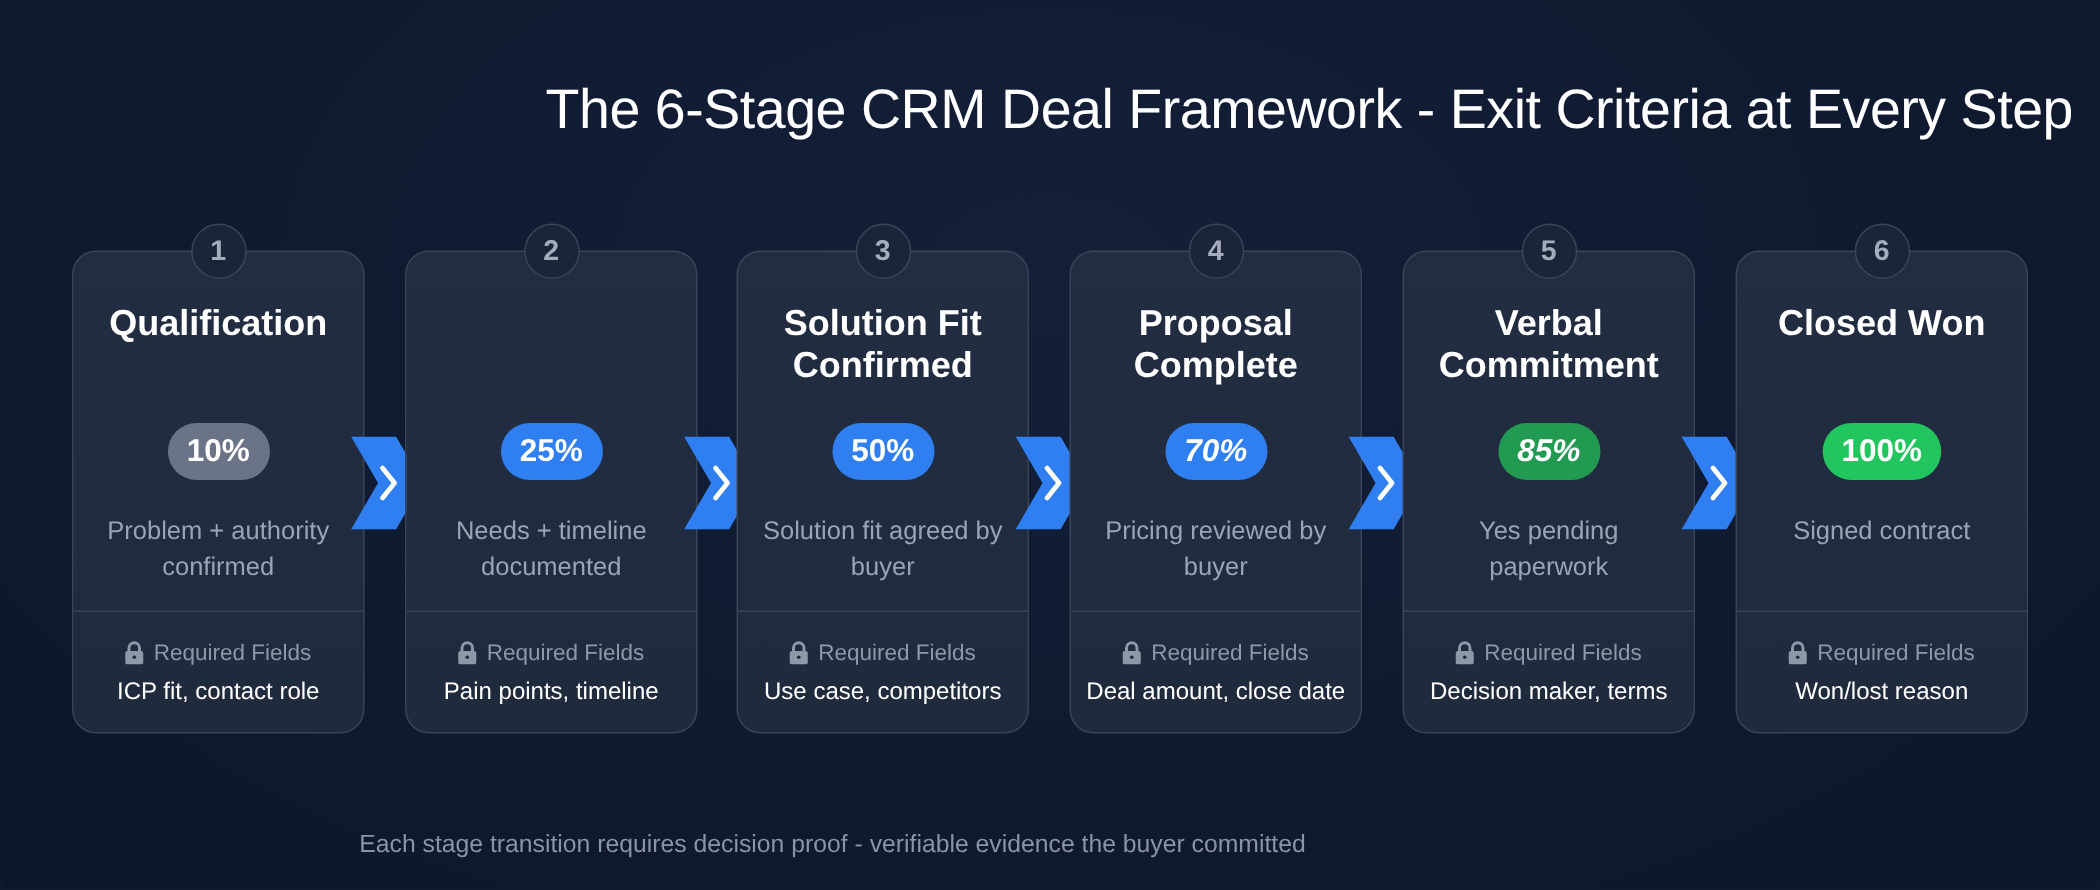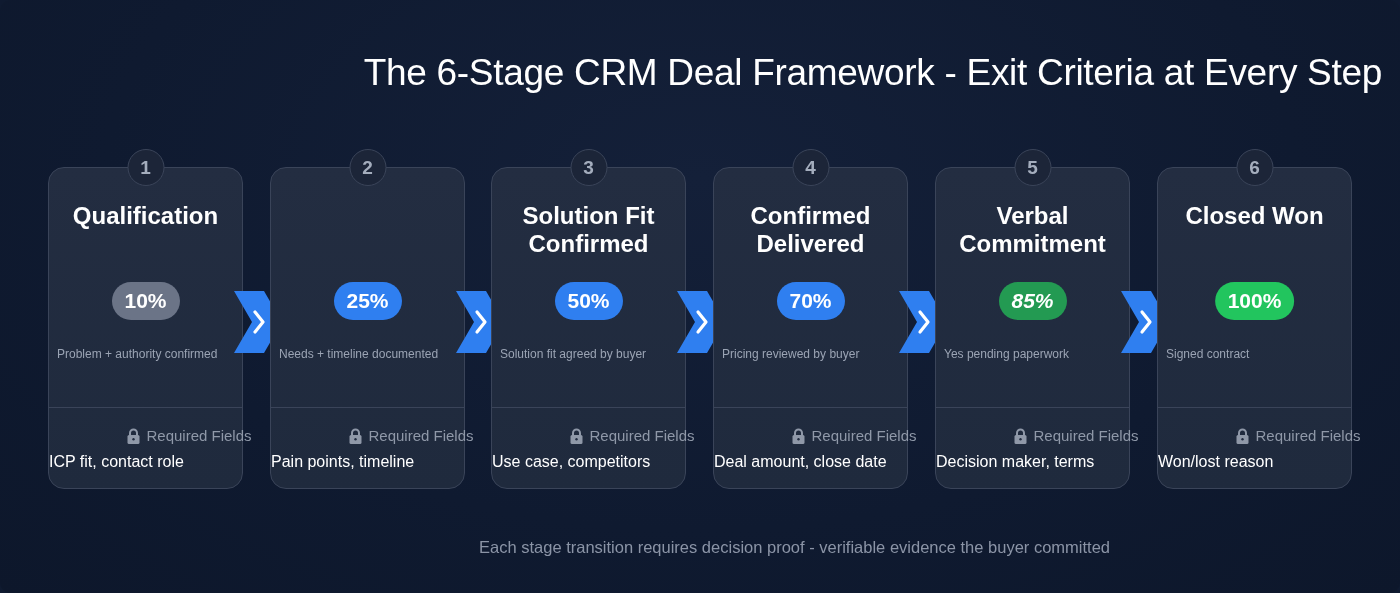--- a/index.html
+++ b/index.html
@@ -38,43 +38,43 @@
     padding: 0 6px;
   }
   .badge {
     position: absolute; top: 114px; left: 50%; transform: translateX(-50%);
     height: 38px; padding: 12px 13px; border-radius: 19px;
     color: #ffffff; font-weight: 700; font-size: 21px;
     display: flex; align-items: center; justify-content: center;
   }
   .desc {
     position: absolute; top: 174px; left: 0; width: 100%;
-    color: #9ba4b4; font-size: 12px; line-height: 24px;
+    text-align: center; color: #9ba4b4; font-size: 17px; line-height: 24px;
     padding: 0 8px;
   }
   .divider {
     position: absolute; top: 239px; left: 0; width: 100%; height: 1px;
     background: #3a4459;
   }
   .req-label {
     position: absolute; top: 259px; left: 0; width: 100%;
-    display: flex; align-items: flex-end; justify-content: center; gap: 6px;
-    color: #8f98a8; font-size: 15px; margin-left: 44px;
+    display: flex; align-items: flex-start; justify-content: center; gap: 6px;
+    color: #8f98a8; font-size: 15px;
   }
   .lock { width: 13px; height: 16px; display: inline-block; }
   .req-value {
     position: absolute; top: 285px; left: 0; width: 100%;
-    color: #ffffff; font-size: 16px;
+    text-align: center; color: #ffffff; font-size: 16px;
   }
   .chevron {
     position: absolute; top: 291px; width: 50px; height: 62px;
   }
   .footer {
-    position: absolute; left: 0; top: 538px; width: 1110px;
-    text-align: right; color: #8b94a6; font-size: 16.5px;
+    position: absolute; left: 0; top: 554px; width: 1110px;
+    text-align: center; color: #8b94a6; font-size: 16.5px;
   }
 </style>
 </head>
 <body>
 
 <div class="frame">
   <div class="title">The 6-Stage CRM Deal Framework - Exit Criteria at Every Step</div>
 
   <div id="stages">
       <div class="card" style="left: 48px;">
@@ -131,22 +131,22 @@
       <span>Required Fields</span>
     </div>
     <div class="req-value">Use case, competitors</div>
   </div>
       <svg class="chevron" viewBox="0 0 50 62" style="left: 675px;">
     <polygon points="2,0 32,0 50,31 32,62 2,62 20,31" fill="#2f7ff0"></polygon>
     <polyline points="23,21 31,31 23,41" fill="none" stroke="#ffffff" stroke-width="3.2" stroke-linecap="round" stroke-linejoin="round"></polyline>
   </svg>
       <div class="card" style="left: 713px;">
     <div class="num">4</div>
-    <div class="stage-title">Confirmed Delivered</div>
-    <div class="badge" style="background: rgb(47, 127, 240);">70%</div>
+    <div class="stage-title">Proposal Complete</div>
+    <div class="badge" style="background: rgb(47, 127, 240); font-style: italic;">70%</div>
     <div class="desc">Pricing reviewed by buyer</div>
     <div class="divider"></div>
     <div class="req-label">
       <svg class="lock" viewBox="0 0 13 16">
         <path d="M3 7V5a3.5 3.5 0 0 1 7 0v2" fill="none" stroke="#8f98a8" stroke-width="2"></path>
         <rect x="0.5" y="7" width="12" height="9" rx="1.5" fill="#8f98a8"></rect>
         <circle cx="6.5" cy="11.2" r="1.2" fill="#222c40"></circle>
       </svg>
       <span>Required Fields</span>
     </div>

